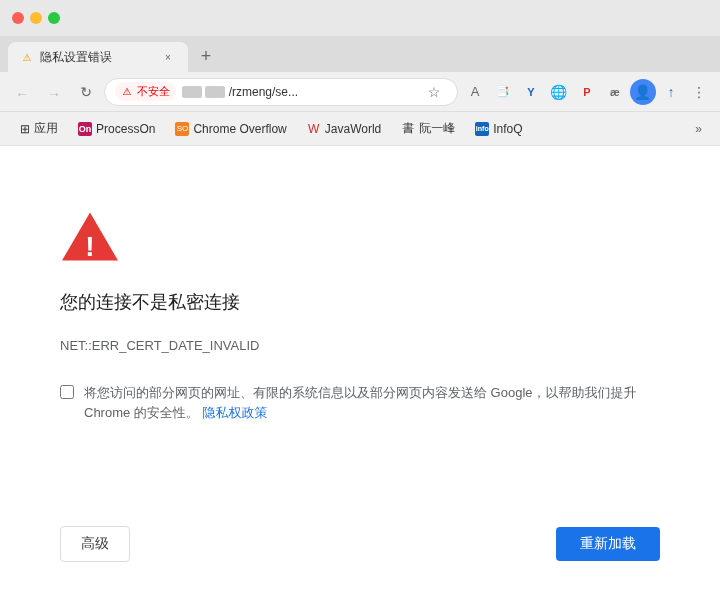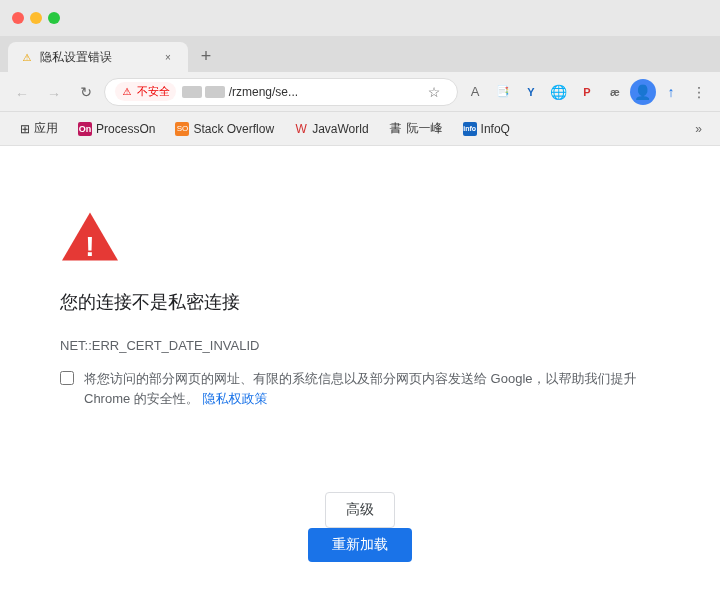--- a/index.html
+++ b/index.html
@@ -261,21 +261,21 @@
     .learn-more {
       color: #1a73e8;
       cursor: pointer;
       text-decoration: none;
       font-size: 14px;
     }
 
     .error-code {
       font-size: 13px;
       color: #5f6368;
-      margin-bottom: 16px;
+      margin-bottom: 30px;
       margin-top: 8px;
     }
 
     .checkbox-section {
       display: flex;
       align-items: flex-start;
       gap: 10px;
       margin-bottom: 32px;
       max-width: 580px;
       justify-content: center;
@@ -303,21 +303,20 @@
 
     .button-row {
       display: flex;
       justify-content: space-between;
       align-items: center;
       margin-top: auto;
       position: absolute;
       bottom: 40px;
       left: 60px;
       right: 60px;
-      flex-direction: column;
     }
 
     .btn-advanced {
       padding: 8px 20px;
       border: 1px solid #dadce0;
       border-radius: 4px;
       background: #fff;
       font-size: 14px;
       color: #3c4043;
       cursor: pointer;
@@ -419,21 +418,21 @@
   <div class="bookmark-item">
     <span style="font-size:12px;">⊞</span>
     <span>应用</span>
   </div>
   <div class="bookmark-item">
     <span class="bookmark-favicon" style="background:#be185d; color:white; font-size:9px; font-weight:bold; border-radius:2px; padding:1px 3px;">On</span>
     <span>ProcessOn</span>
   </div>
   <div class="bookmark-item">
     <span class="bookmark-favicon" style="background:#f48024; color:white; font-size:8px; border-radius:2px; padding:1px 5px;">SO</span>
-    <span>Stack Overflow</span>
+    <span>Chrome Overflow</span>
   </div>
   <div class="bookmark-item">
     <span class="bookmark-favicon" style="color:#d32f2f; font-size:12px;">W</span>
     <span>JavaWorld</span>
   </div>
   <div class="bookmark-item">
     <span class="bookmark-favicon" style="font-size:12px;">書</span>
     <span>阮一峰</span>
   </div>
   <div class="bookmark-item">

